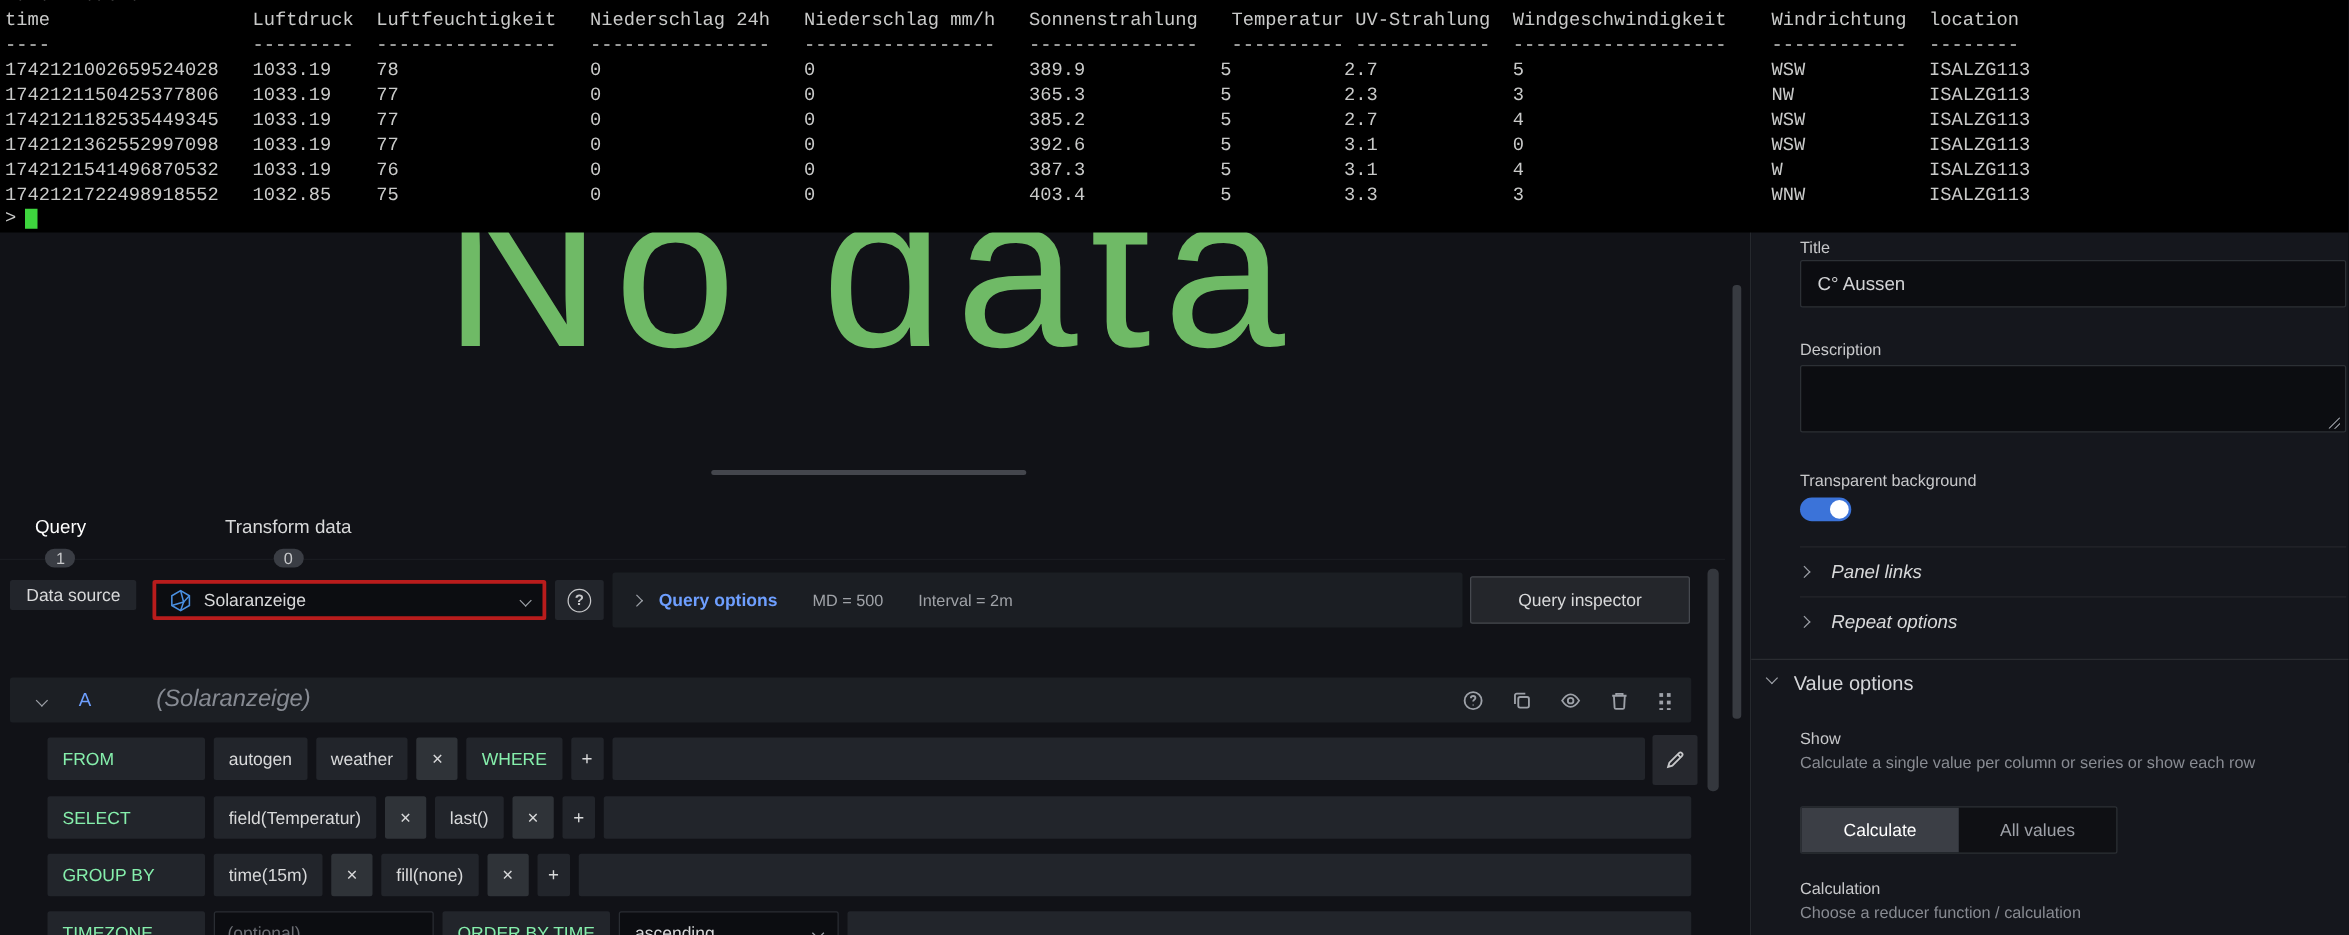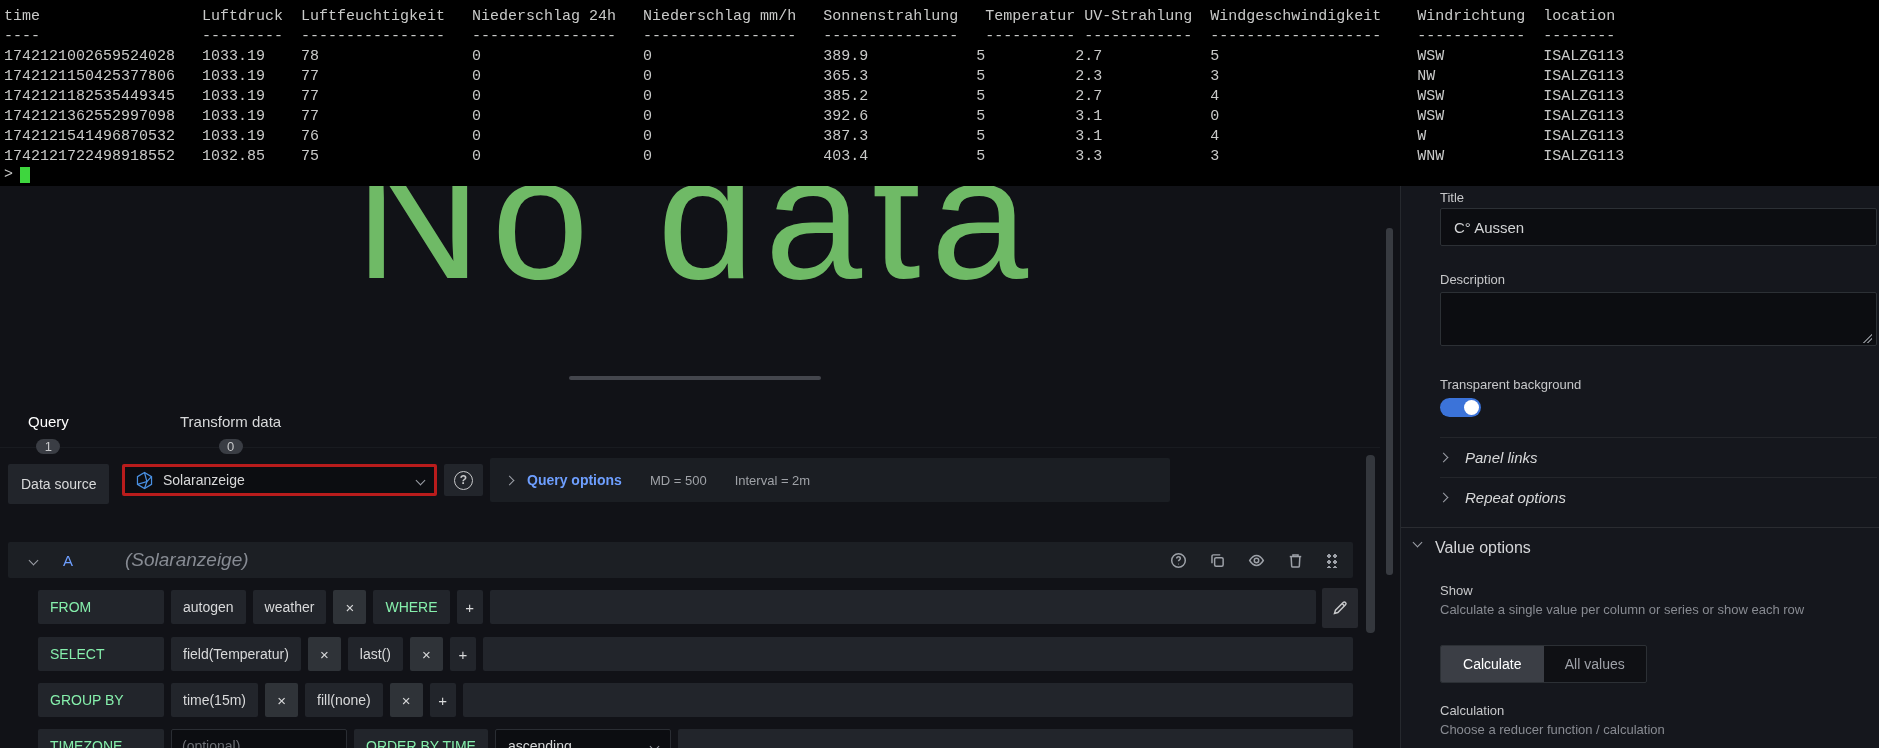--- a/index.html
+++ b/index.html
@@ -46,21 +46,21 @@
   .badge {
     min-width:24px; height:21px; padding:0 8px; border-radius:11px;
     background:#3a3d44; color:#c7c8ca; font-size:13px;
     display:inline-flex; align-items:center; justify-content:center;
   }
   .ticon { width:16px; height:16px; stroke:#c7c8ca; fill:none; stroke-width:1.4; }
 
   
   .toolbar { position:absolute; left:0; top:458px; width:1380px; height:44px; }
   .ds-label {
-    position:absolute; left:8px; top:6px; height:40px; padding:0 13px;
+    position:absolute; left:8px; top:6px; height:24px; padding:0 13px;
     background:#22252b; border-radius:2px; display:flex; align-items:center; font-size:14px; color:#d8d9da;
   }
   .ds-picker {
     position:absolute; left:122px; top:6px; width:315px; height:32px;
     background:#0c0d11; border:3px solid #b91c1c; border-radius:2px;
     display:flex; align-items:center; padding:0 10px; gap:9px; cursor:pointer;
   }
   .ds-picker .name { flex:1; font-size:14px; color:#d8d9da; }
   .help-btn {
     position:absolute; left:444px; top:6px; width:39px; height:32px;
@@ -161,21 +161,21 @@
   .toggle {
     position:absolute; left:39px; top:398px; width:41px; height:19px; border-radius:10px;
     background:#3b73d9; cursor:pointer;
   }
   .toggle::after { content:""; position:absolute; right:2px; top:2px; width:15px; height:15px; border-radius:50%; background:#fff; }
   .hr { position:absolute; left:39px; width:437px; height:1px; background:#24262b; }
   .hr.full { left:0; width:478px; background:#2a2c31; }
   .collapse-row { position:absolute; left:39px; display:flex; align-items:center; gap:18px; font-size:15px; color:#d8d9da; cursor:pointer;font-style:italic; }
   .sect-head { position:absolute; left:13px; display:flex; align-items:flex-start; gap:14px; font-size:16px; color:#d5d6d9; cursor:pointer; }
   .radio-group {
-    position:absolute; left:39px; top:645px; width:207px; height:38px;
+    position:absolute; left:39px; top:645px; width:254px; height:38px;
     background:#0f1014; border:1px solid #2c3035; border-radius:2px; display:flex; overflow:hidden;
   }
   .radio-group .seg { flex:1; display:flex; align-items:center; justify-content:center; font-size:14px; color:#9ea1a8; cursor:pointer; }
   .radio-group .seg.active { background:#3b3e45; color:#ffffff; font-weight:500; }
 </style>
 </head>
 <body>
 
 <div class="root">
 
@@ -223,20 +223,23 @@
         <span class="chev down"></span>
       </div>
       <div class="help-btn">
         <span class="qmark">?</span>
       </div>
       <div class="opt-strip">
         <span class="chev right" style="margin-left:16px"></span>
         <span class="qo">Query options</span>
         <span class="meta">MD = 500</span>
         <span class="meta">Interval = 2m</span>
+      </div>
+      <div class="qi-btn">
+        <span>Query inspector</span>
       </div>
     </div>
 
     <div class="row-a">
       <span class="chev down" style="margin-left:22px"></span>
       <span class="refid">A</span>
       <span class="hint">(Solaranzeige)</span>
       <span class="spacer"></span>
       <span class="acts">
         <svg class="aicon" viewBox="0 0 16 16">

